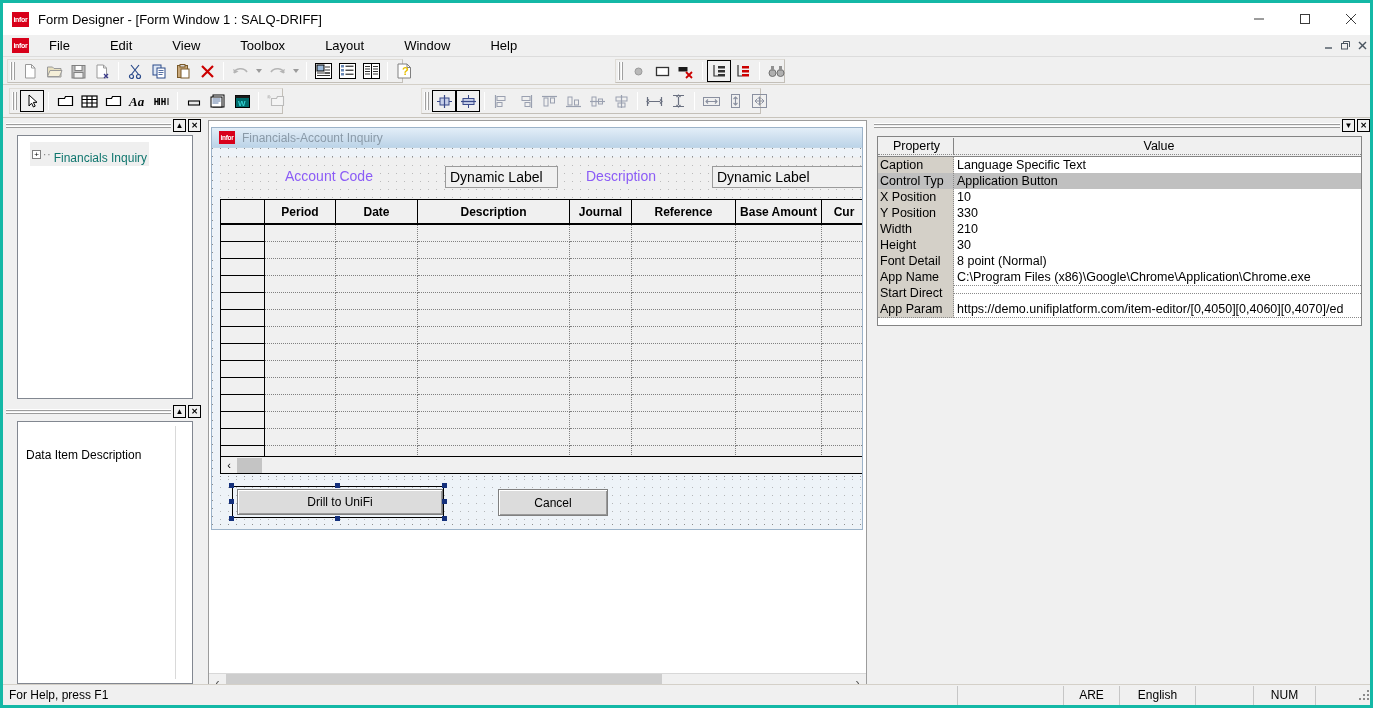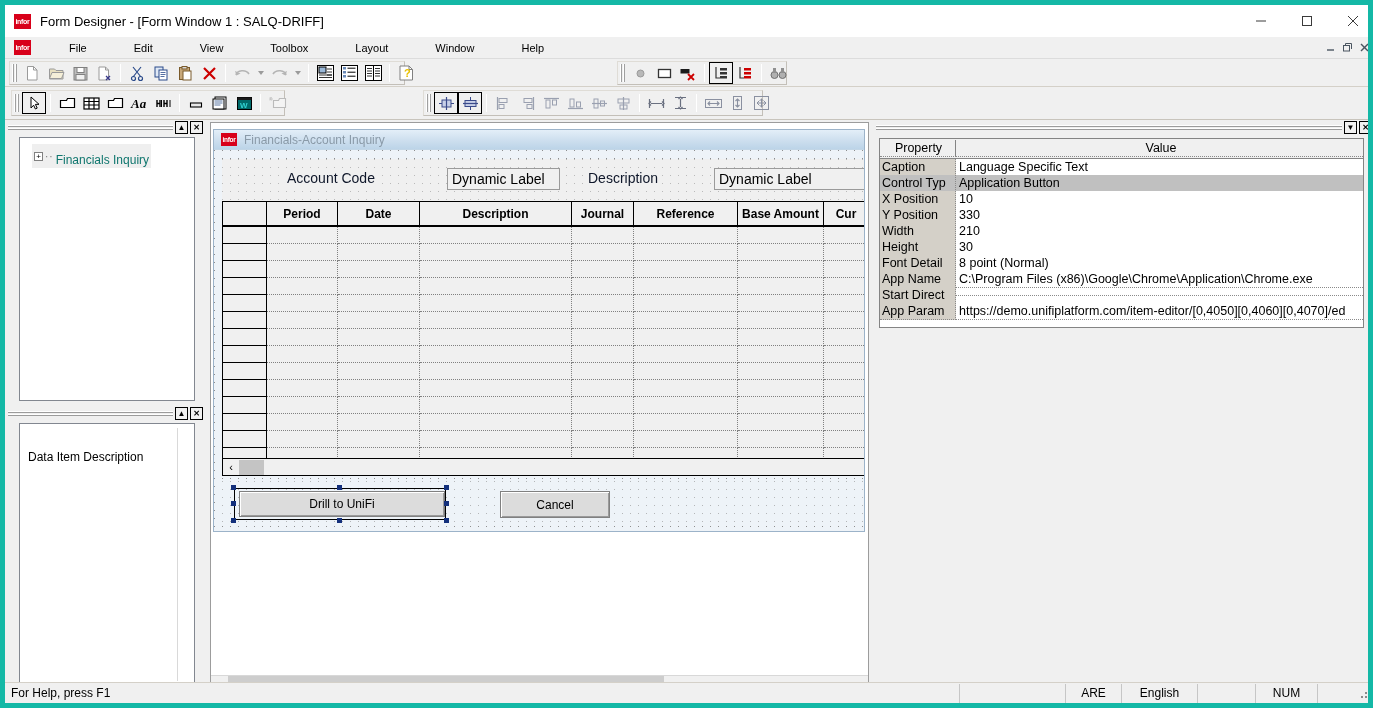--- a/index.html
+++ b/index.html
@@ -9,21 +9,21 @@
     overflow: hidden;
     background: #ffffff;
     font-family: "Liberation Sans", sans-serif;
     font-size: 12px;
     color: #000;
     -webkit-font-smoothing: antialiased;
   }
   #app {
     position: relative;
     width: 1373px; height: 708px;
-    border: 5px solid #14b8a6;
+    border: 3px solid #14b8a6;
     background: #f0f0f0;
     overflow: hidden;
   }
 
   
   .titlebar {
     position: absolute; left: 0; top: 0; width: 1371px; height: 32px;
     background: #ffffff;
     display: flex; align-items: center;
   }
@@ -47,23 +47,22 @@
 
   
   .menubar {
     position: absolute; left: 0; top: 32px; width: 1371px; height: 22px;
     background: #f0f0f0;
     display: flex; align-items: center;
     border-bottom: 1px solid #dcdcdc;
   }
   .menubar .infor-logo { margin-left: 9px; }
   .menu-item {
-    padding: 2px 9px; font-size: 11px; color: #000; white-space: nowrap;
+    padding: 2px 20px; font-size: 13px; color: #000; white-space: nowrap;
     line-height: 16px;
-    margin-left: 29px;
   }
   .mdi-controls { position: absolute; right: 3px; top: 2px; display: flex; gap: 0; }
   .mdi-btn {
     width: 17px; height: 17px; display: flex; align-items: center; justify-content: center;
     font-size: 11px; color: #4a5560;
     border: 1px solid transparent;
   }
 
   
   .toolbar-row {
@@ -165,21 +164,21 @@
   .hdr-band {
     position: absolute; left: 8px; top: 9px; width: 645px; height: 42px;
     background: #f0f0f0;
   }
   .hdr-band .dotrow {
     position: absolute; left: 0; top: 0; right: 0; bottom: 0;
     background: radial-gradient(circle at 0.5px 0.5px, #8e8e8e 0.6px, transparent 0.8px) 0 0 / 8px 8px;
     opacity: .55;
   }
   .lbl {
-    position: absolute; font-size: 14px; color: #0f172a; background: #f0f0f0;
+    position: absolute; font-size: 14px; color: #8b5cf6; background: #f0f0f0;
     padding: 0 3px; white-space: nowrap;
   }
   .dynlabel {
     position: absolute; background: #f0f0f0; border: 1px solid #9a9a9a;
     font-size: 14px; padding: 2px 4px; white-space: nowrap; color: #000;
   }
 
   
   .dgrid {
     position: absolute; left: 8px; top: 51px; width: 645px; height: 258px;

